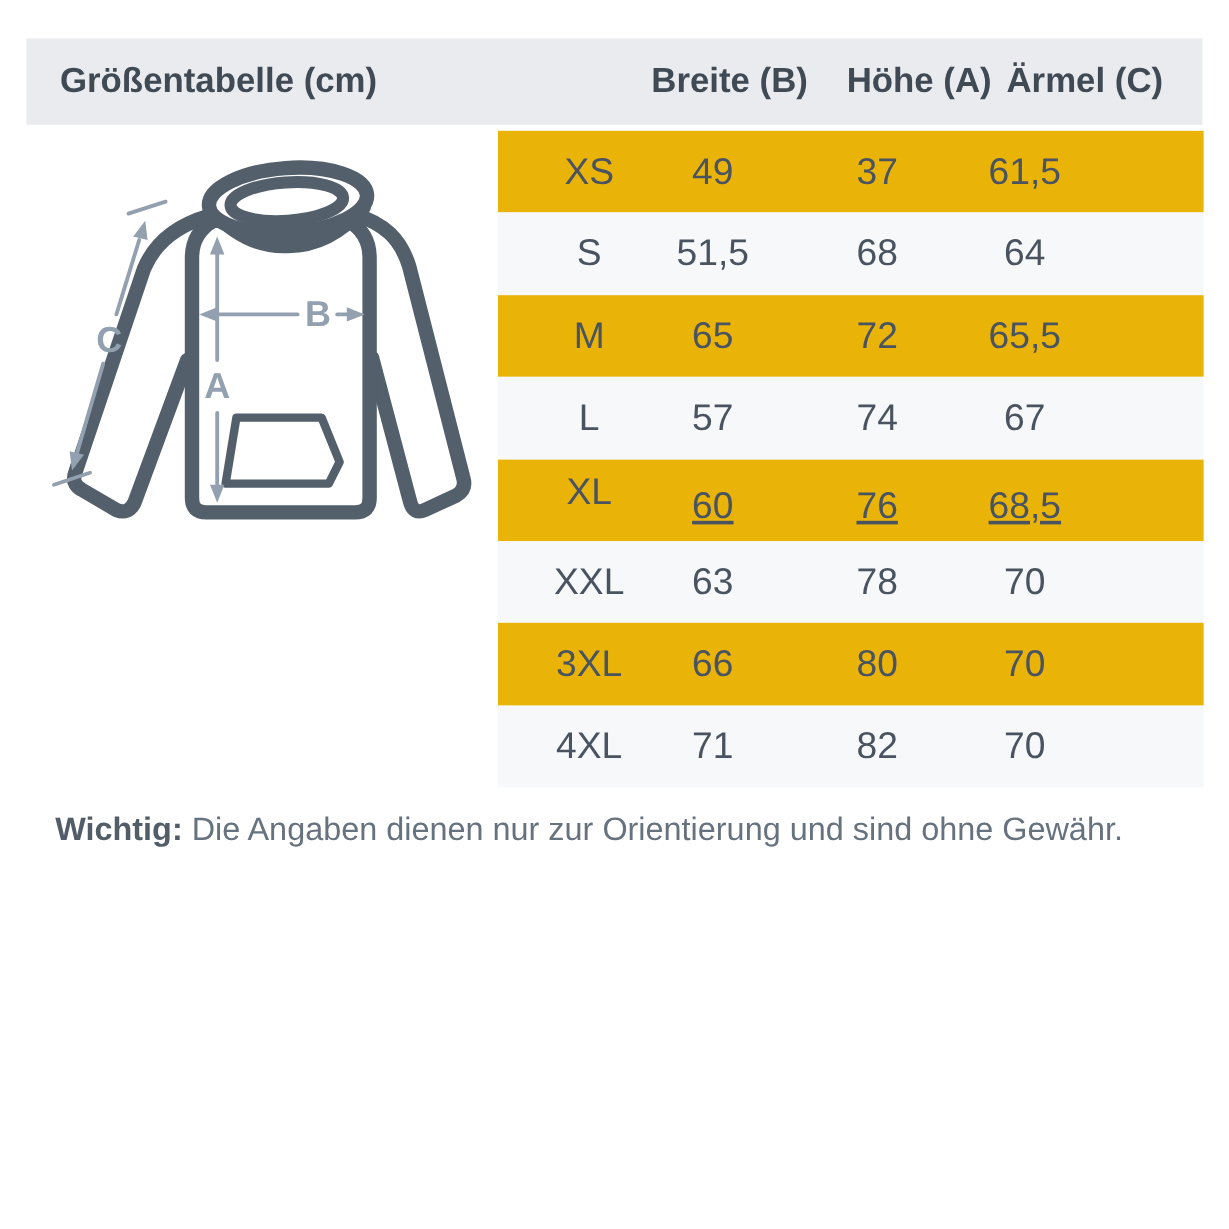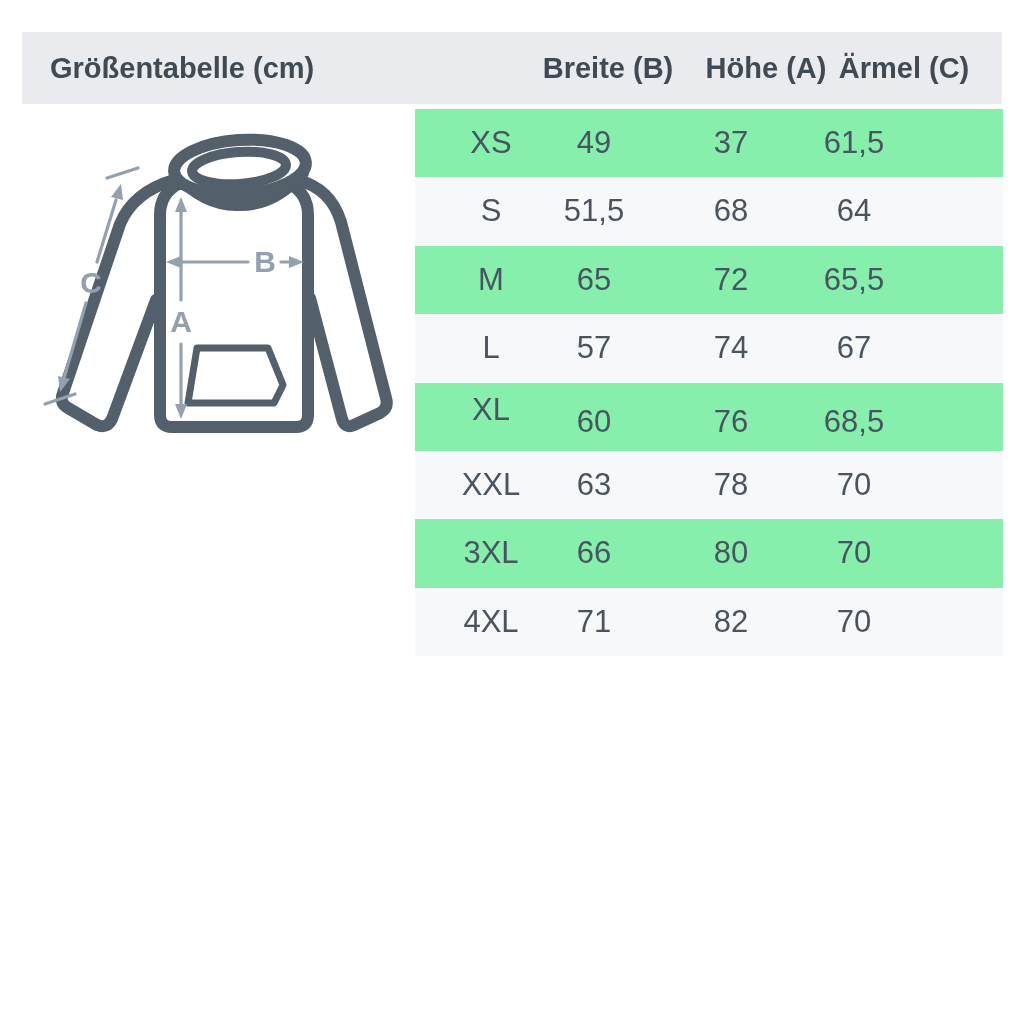--- a/index.html
+++ b/index.html
@@ -41,38 +41,38 @@
 
   
   .size-table {
     position: absolute;
     left: 415px; top: 109px;
     width: 588px;
   }
   .trow {
     position: relative;
     width: 100%; height: 68.4px;
-    background: #86efac;
+    background: #eab308;
   }
   .trow.alt { background: var(--row-alt-bg); }
   .cell {
     position: absolute;
     top: 0; height: 68.4px; line-height: 68.4px;
     transform: translateX(-50%);
     font-size: 31px;
     color: var(--cell-text);
     white-space: nowrap;
   }
   .c1 { left: 76px; }
   .c2 { left: 179px; }
   .c3 { left: 316px; }
   .c4 { left: 439px; }
   
   .trow:nth-child(5) .c1 { transform: translate(-50%, -7px); }
-  .trow:nth-child(5) .cell:not(.c1) { transform: translate(-50%, 5px); }
+  .trow:nth-child(5) .cell:not(.c1) { transform: translate(-50%, 5px); text-decoration: underline; }
 
   
   .diagram {
     position: absolute;
     left: 40px; top: 120px;
     width: 370px; height: 330px;
   }
   .outline {
     stroke: var(--outline);
     stroke-width: 12;
@@ -204,13 +204,14 @@
     <line class="dim" x1="45" y1="404" x2="75" y2="394"></line>
     <line class="dim" x1="116" y1="200" x2="97" y2="262"></line>
     <line class="dim" x1="86" y1="303" x2="64" y2="378"></line>
     <polygon class="dim-head" points="121,184 123,200 111,197"></polygon>
     <polygon class="dim-head" points="60,392 70,379 58,376"></polygon>
     <text class="dim-label" x="91" y="293">C</text>
   </g>
 </svg>
 
 <div class="footnote">
+  <div><b>Wichtig:</b><span> Die Angaben dienen nur zur Orientierung und sind ohne Gewähr.</span></div>
 </div>
 
 </body></html>

